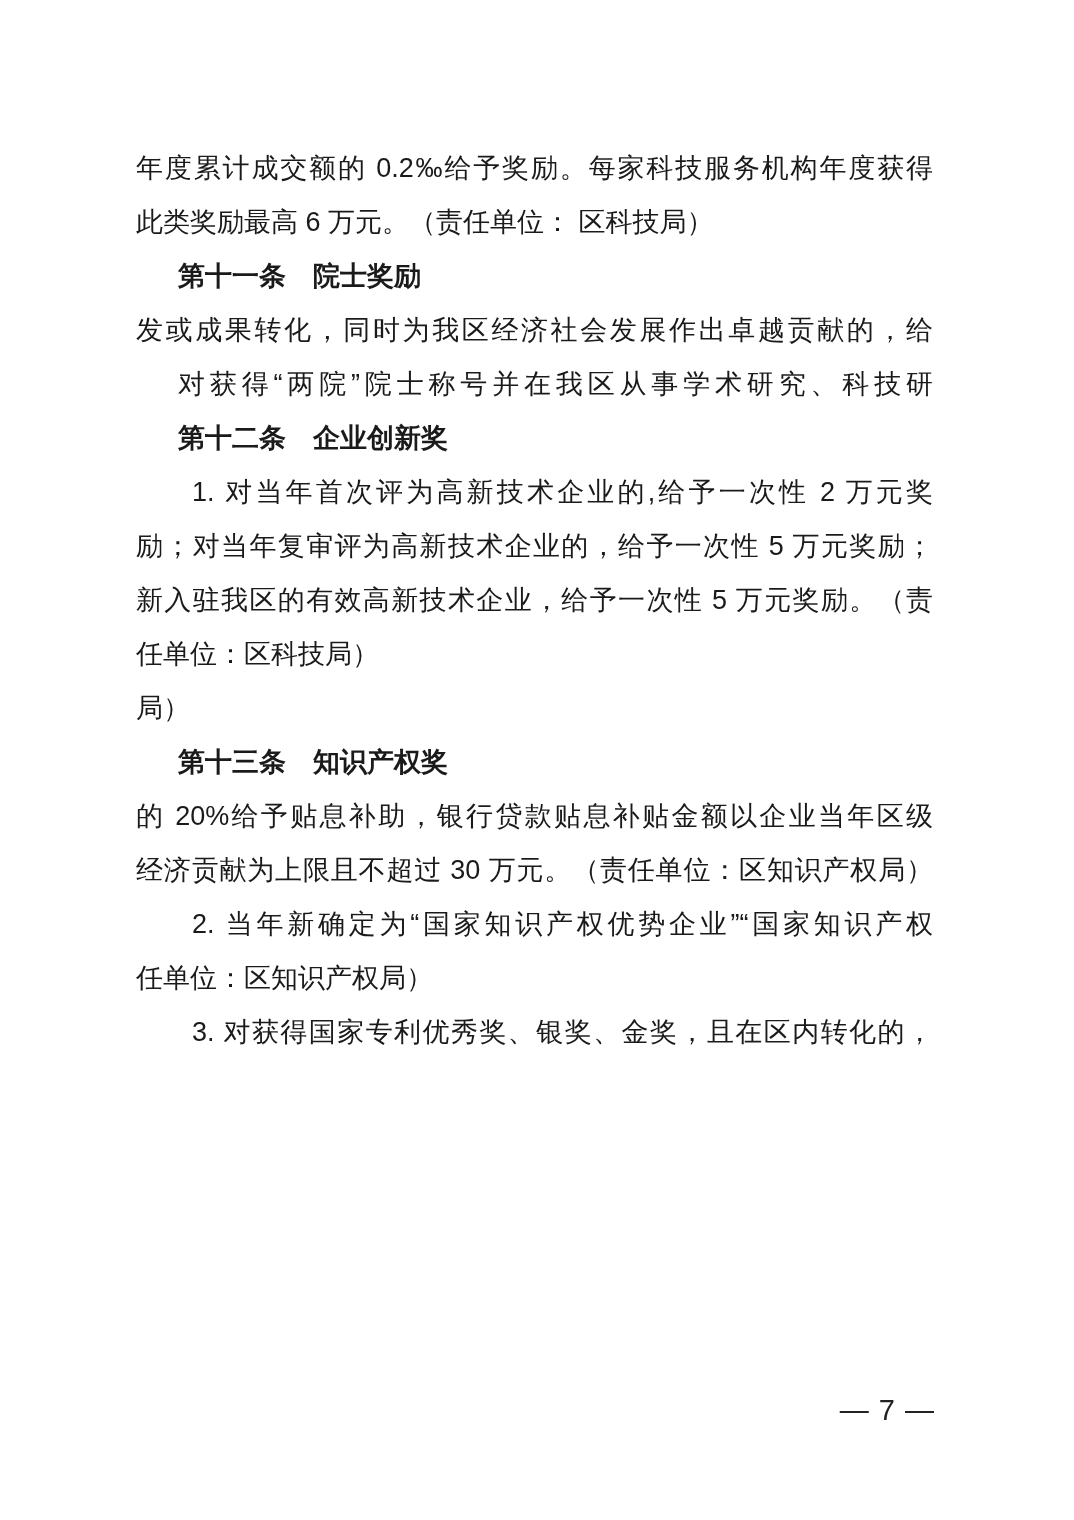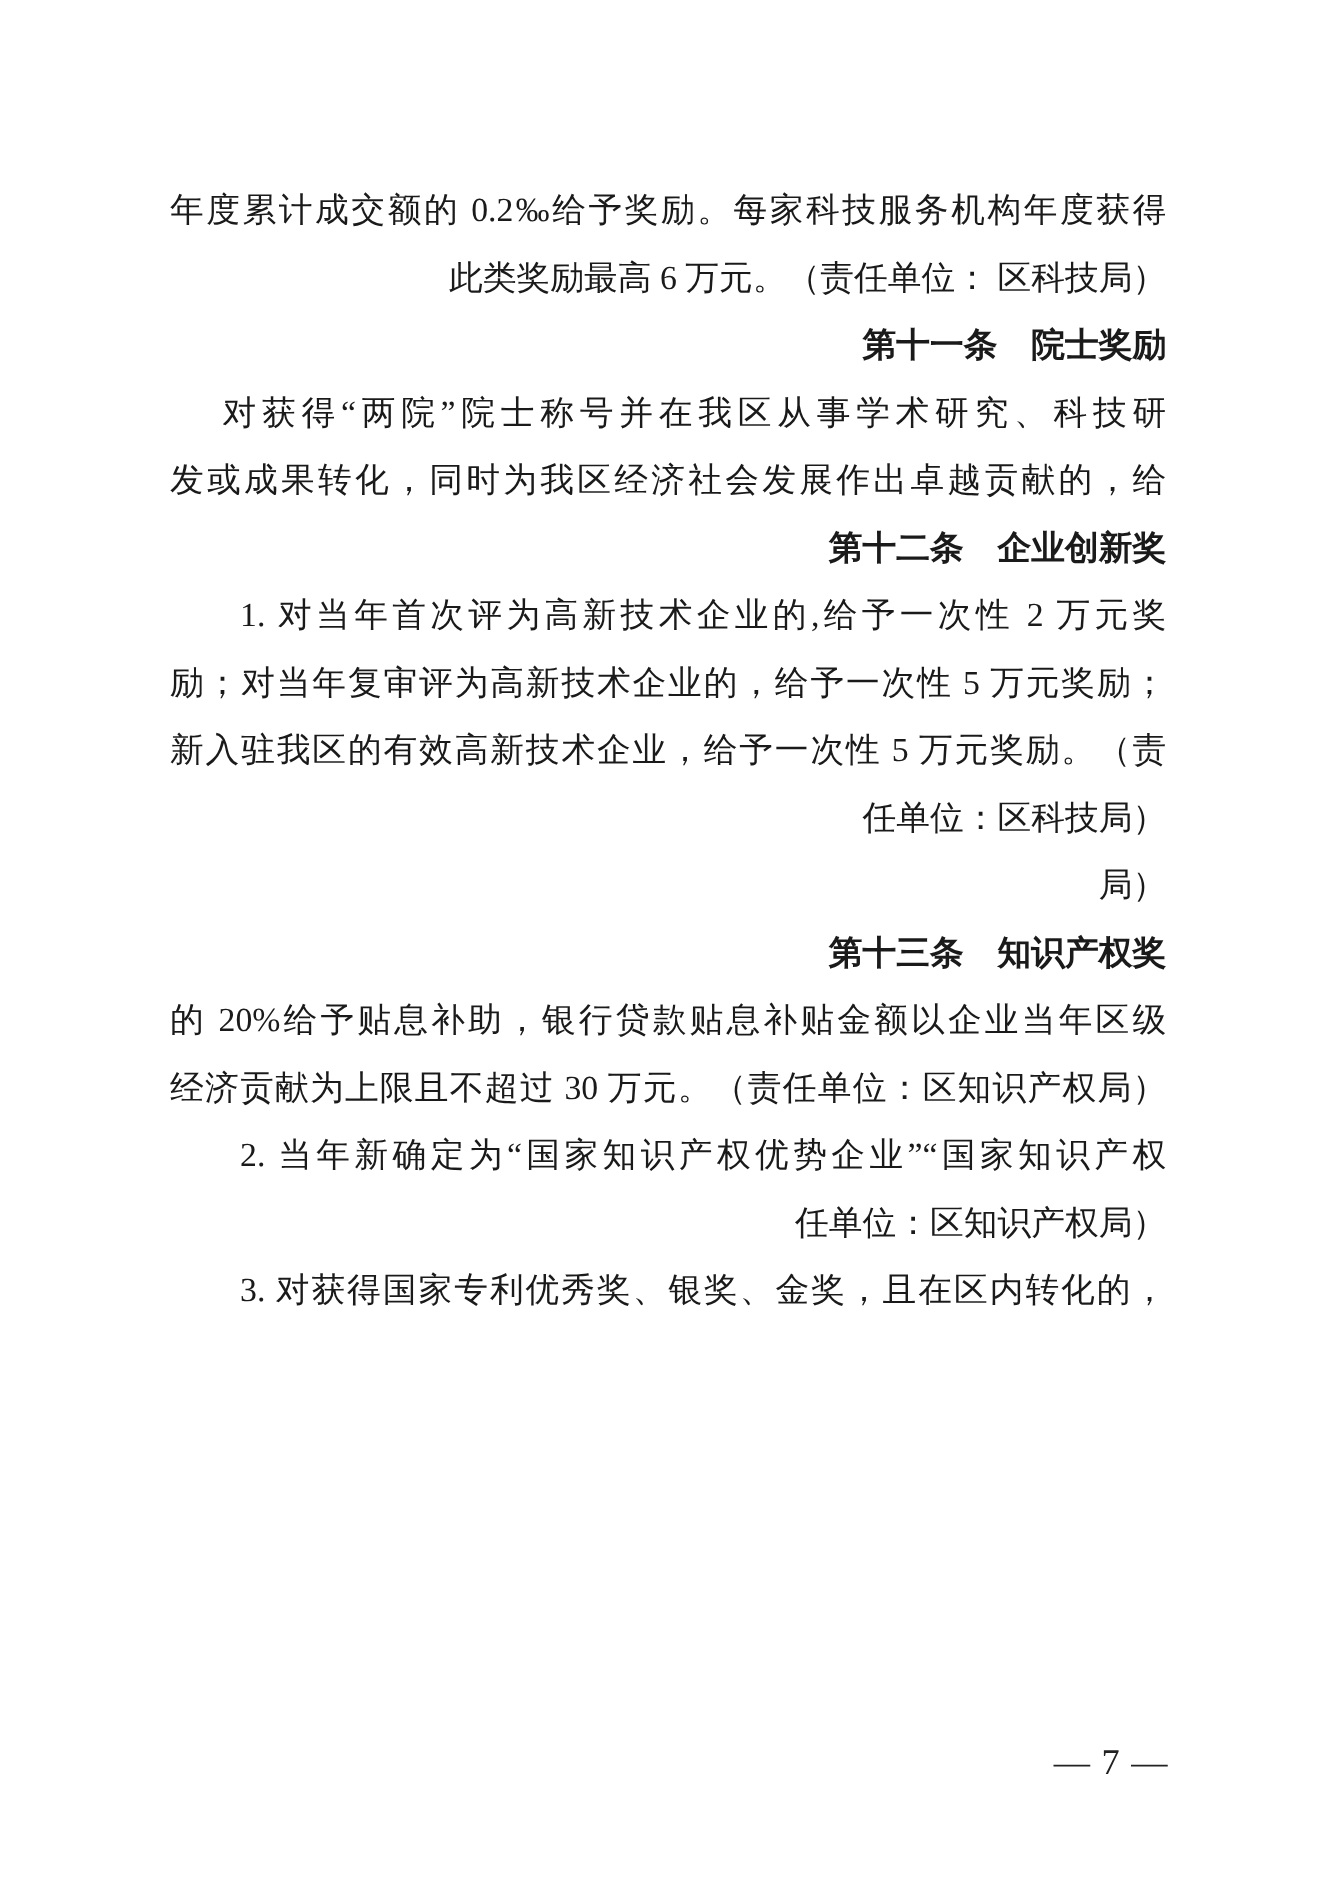--- a/index.html
+++ b/index.html
@@ -1,33 +1,32 @@
 <!DOCTYPE html>
 <html><head>
 <meta charset="utf-8">
 <style>
   html,body{margin:0;padding:0;background:#ffffff;}
   .page{
     position:relative;
     width:1074px;height:1520px;
     background:#ffffff;
     color:#1a1a1a;
-    font-family:Liberation Serif, serif;
+    font-family:Liberation Sans, sans-serif;
     overflow:hidden;
   }
   .text-block{
     position:absolute;
     left:136px;top:141px;width:797px;
     font-size:27px;
   }
   .line{
     height:54px;
     line-height:54px;
     overflow:hidden;
-    text-align:right;
   }
   .fill{
     text-align:justify;
     text-align-last:justify;
     text-justify:inter-character;
   }
   .heading{font-weight:bold;}
   .ind1{text-indent:42px;}
   .ind2{text-indent:56px;}
   .page-number{
@@ -40,22 +39,22 @@
   }
 </style>
 </head>
 <body>
 
 <div class="page">
   <div class="text-block">
     <div class="line fill">年度累计成交额的 0.2‰给予奖励。每家科技服务机构年度获得</div>
     <div class="line">此类奖励最高 6 万元。（责任单位： 区科技局）</div>
     <div class="line heading ind1">第十一条　院士奖励</div>
+    <div class="line fill">发或成果转化，同时为我区经济社会发展作出卓越贡献的，给</div>
     <div class="line ind1 fill">对获得“两院”院士称号并在我区从事学术研究、科技研</div>
-    <div class="line fill">发或成果转化，同时为我区经济社会发展作出卓越贡献的，给</div>
     <div class="line heading ind1">第十二条　企业创新奖</div>
     <div class="line ind2 fill">1. 对当年首次评为高新技术企业的,给予一次性 2 万元奖</div>
     <div class="line fill">励；对当年复审评为高新技术企业的，给予一次性 5 万元奖励；</div>
     <div class="line fill">新入驻我区的有效高新技术企业，给予一次性 5 万元奖励。（责</div>
     <div class="line">任单位：区科技局）</div>
     <div class="line">局）</div>
     <div class="line heading ind1">第十三条　知识产权奖</div>
     <div class="line fill">的 20%给予贴息补助，银行贷款贴息补贴金额以企业当年区级</div>
     <div class="line fill">经济贡献为上限且不超过 30 万元。（责任单位：区知识产权局）</div>
     <div class="line ind2 fill">2. 当年新确定为“国家知识产权优势企业”“国家知识产权</div>

